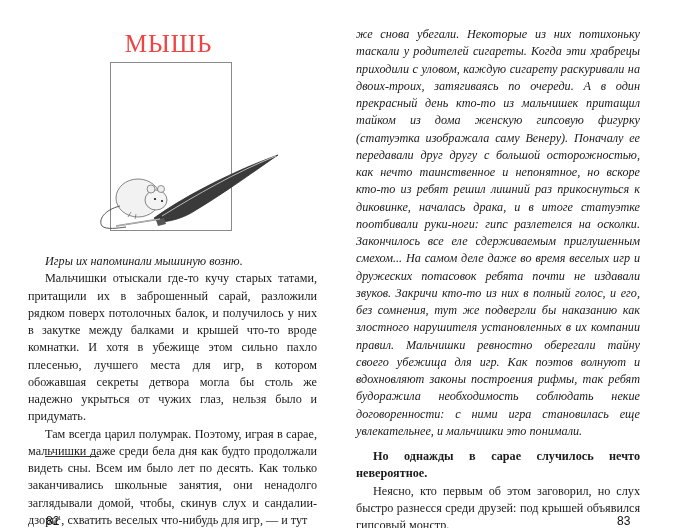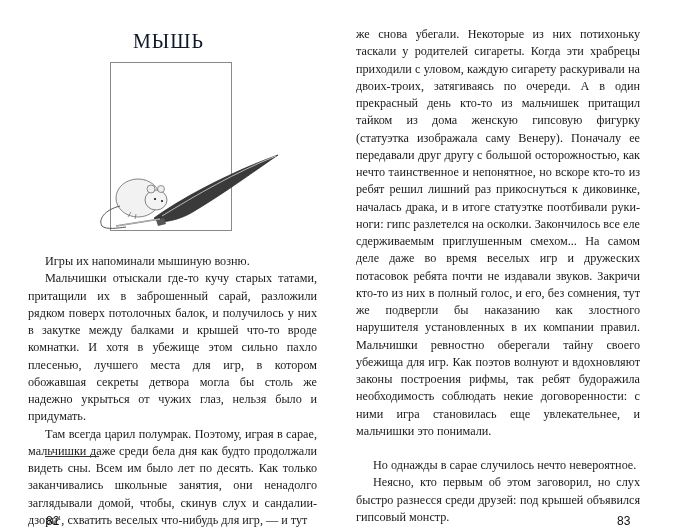--- a/index.html
+++ b/index.html
@@ -2,30 +2,30 @@
 <html><head>
 <meta charset="utf-8">
 <style>
   html, body { margin:0; padding:0; background:#ffffff; }
   body { width:674px; height:528px; position:relative; overflow:hidden;
          font-family:"Liberation Serif","DejaVu Serif",serif; color:#1a1a1a; }
   .page { position:absolute; top:0; height:528px; }
   #left { left:0; width:337px; }
   #right { left:337px; width:337px; }
   .title { position:absolute; left:0; width:337px; top:30px; text-align:center;
-           font-size:20px; letter-spacing:1px; color:#0f172a; }
+           font-size:25px; letter-spacing:1px; color:#ef4444; }
   .frame { position:absolute; left:110px; top:62px; width:122px; height:169px;
            border:1px solid #8a8a8a; box-sizing:border-box; }
   .illus { position:absolute; left:96px; top:140px; width:190px; height:90px; }
   .text { position:absolute; font-size:12.2px; line-height:17.25px; text-align:justify; }
   #left .text { left:28px; width:289px; top:253px; }
   #right .text { left:19px; width:284px; top:26px; }
   .text p { margin:0; text-indent:17px; text-align:justify; text-align-last:left; }
-  .text p.noindent { text-indent:0; }
-  .text p.gap { margin-top:17px; }
+  .text p.noindent { text-indent:0;font-style:italic; }
+  .text p.gap { margin-top:8px;font-weight:bold; }
   .rule { position:absolute; left:45px; top:456px; width:54px; border-top:1px solid #333; }
   .footnote { position:absolute; left:45px; top:461px; width:272px; font-size:9.4px;
               line-height:13px; text-align:justify; text-indent:15px; color:#222; }
   .footnote i { font-style:italic; }
   .pnum { position:absolute; top:514px; font-family:"Liberation Sans","DejaVu Sans",sans-serif;
           font-size:12px; color:#111; }
   #left .pnum { left:46px; }
   #right .pnum { left:280px;text-align:center; }
   sup { font-size:7px; vertical-align:4px; line-height:0; }
 </style>

